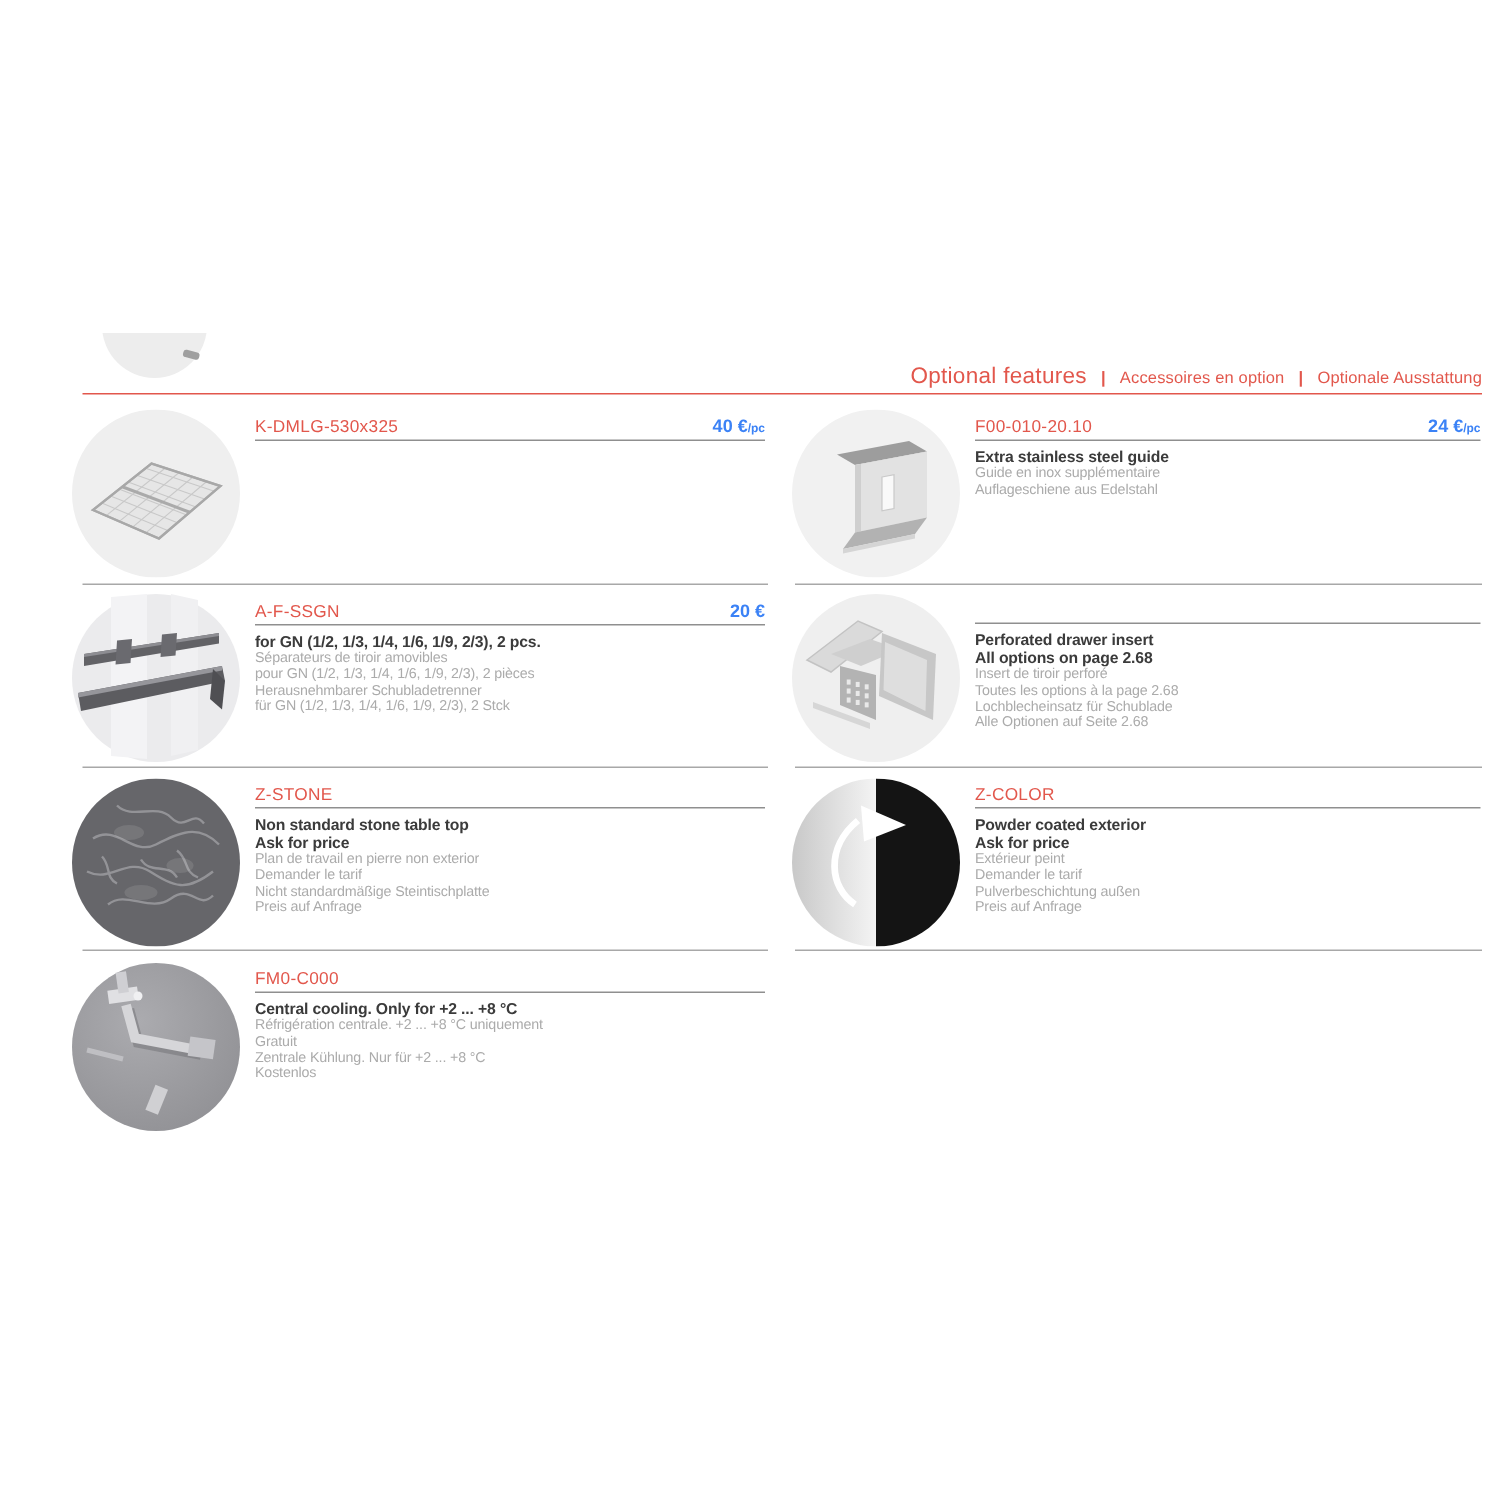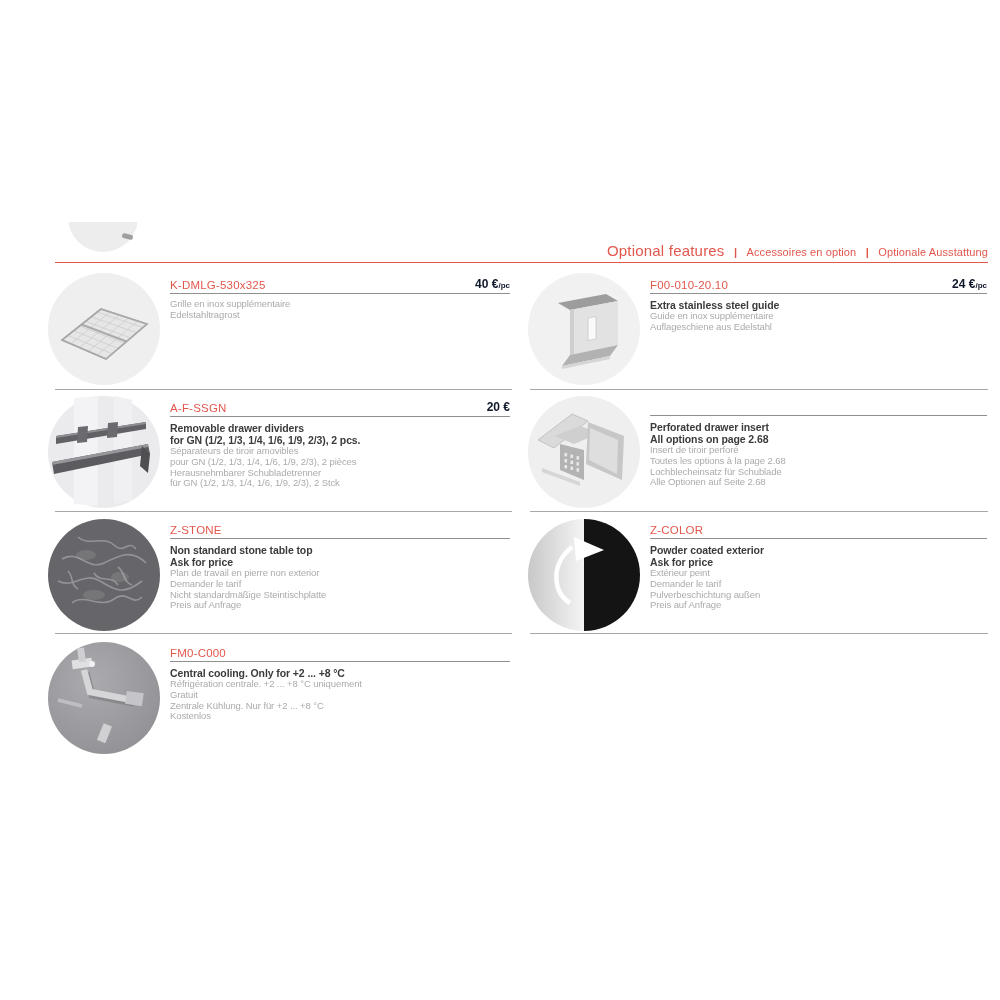--- a/index.html
+++ b/index.html
@@ -22,21 +22,21 @@
   
   .cell{position:absolute;display:flex;height:118px;}
   .col-left{left:48px;width:462px;}
   .col-right{left:528px;width:459px;}
   .row-1{top:270px}.row-2{top:393px}.row-3{top:516px}.row-4{top:639px}
   .pic{width:112px;height:112px;flex:none;margin-top:3px;}
   .pic svg{display:block;width:112px;height:112px;}
   .txt{flex:1;margin-left:10px;padding-top:7px;min-width:0;}
   .code-row{display:flex;justify-content:space-between;align-items:flex-end;min-height:13px;}
   .code{color:#e2574c;font-size:11.5px;letter-spacing:0.2px;text-align:right;}
-  .price{font-weight:bold;color:#0f172a;font-size:12px;white-space:nowrap;}
+  .price{font-weight:bold;color:#3b82f6;font-size:12px;white-space:nowrap;}
   .price .unit{font-size:8px;font-weight:bold;}
   .rule{border-bottom:1.5px solid #8f8f8f;margin-top:2px;margin-bottom:5px;}
   .bold-line{font-weight:bold;font-size:10.5px;color:#3b3b3b;line-height:12px;letter-spacing:-0.1px;}
   .gray-line{font-size:9.5px;color:#ababab;line-height:10.8px;letter-spacing:-0.1px;}
 </style>
 </head>
 <body>
 
 <div id="page">
 
@@ -82,24 +82,20 @@
 <line x1="33.5" y1="51.5" x2="78.5" y2="68.5" stroke="#aaaaaa" stroke-width="2"></line>
 <polygon points="14,67 53,36 99,51 58,86" fill="none" stroke="#a8a8a8" stroke-width="1.6"></polygon>
           </svg>
         </div>
     <div class="txt">
       <div class="code-row">
         <span class="code">K-DMLG-530x325</span>
         <span class="price"><b class="amt">40 €</b><span class="unit">/pc</span></span>
       </div>
       <div class="rule"></div>
-      <div class="details">
-            <div class="gray-line">Grille en inox supplémentaire</div>
-            <div class="gray-line">Edelstahltragrost</div>
-          </div>
     </div>
   </div>
       <div class="cell col-right row-1">
     <div class="pic">
           <svg viewBox="0 0 112 112">
             <circle cx="56" cy="56" r="56" fill="#f1f1f1"></circle>
 <polygon points="30,30 78,21 90,28 42,37" fill="#9d9d9d"></polygon>
 <polygon points="42,37 90,28 90,33 42,42" fill="#c6c6c6"></polygon>
 <polygon points="42,37 90,28 90,72 42,82" fill="#e2e2e2"></polygon>
 <polygon points="42,37 46,36.3 46,81.2 42,82" fill="#cfcfcf"></polygon>
@@ -138,21 +134,20 @@
 <polygon points="94,50 102,58 100,77 92,70" fill="#4f4f53"></polygon>
           </svg>
         </div>
     <div class="txt">
       <div class="code-row">
         <span class="code">A-F-SSGN</span>
         <span class="price"><b class="amt">20 €</b><span class="unit"></span></span>
       </div>
       <div class="rule"></div>
       <div class="names">
-            <div class="bold-line">Removable drawer dividers</div>
             <div class="bold-line">for GN (1/2, 1/3, 1/4, 1/6, 1/9, 2/3), 2 pcs.</div>
           </div>
       <div class="details">
             <div class="gray-line">Séparateurs de tiroir amovibles</div>
             <div class="gray-line">pour GN (1/2, 1/3, 1/4, 1/6, 1/9, 2/3), 2 pièces</div>
             <div class="gray-line">Herausnehmbarer Schubladetrenner</div>
             <div class="gray-line">für GN (1/2, 1/3, 1/4, 1/6, 1/9, 2/3), 2 Stck</div>
           </div>
     </div>
   </div>

